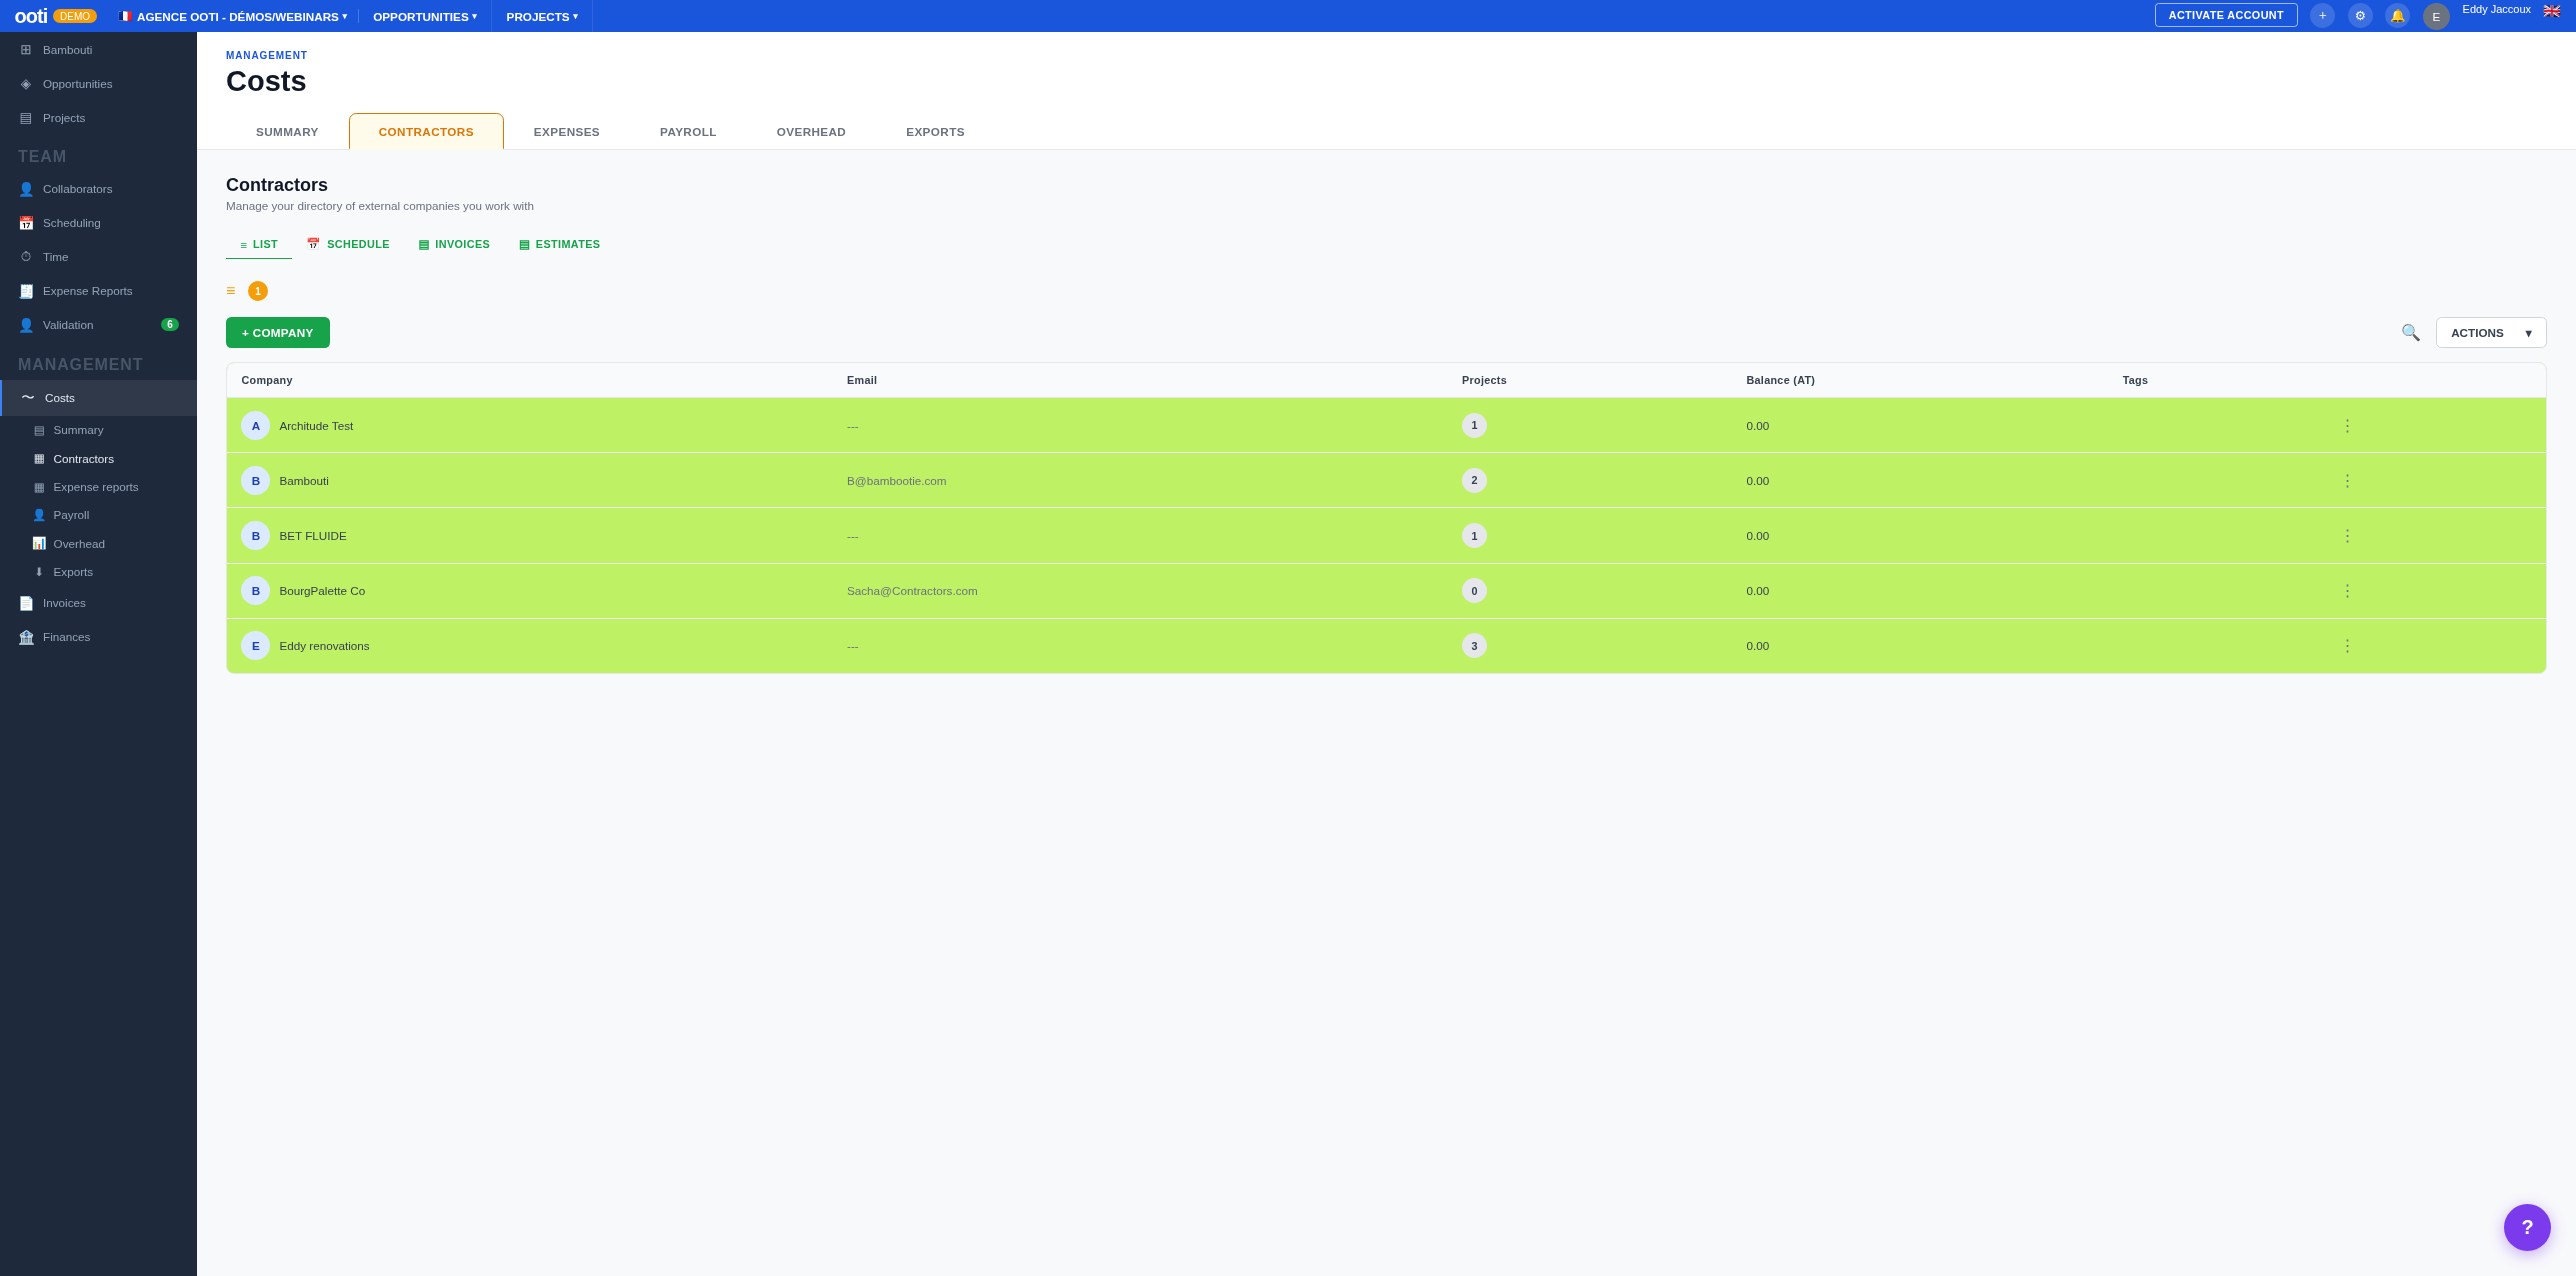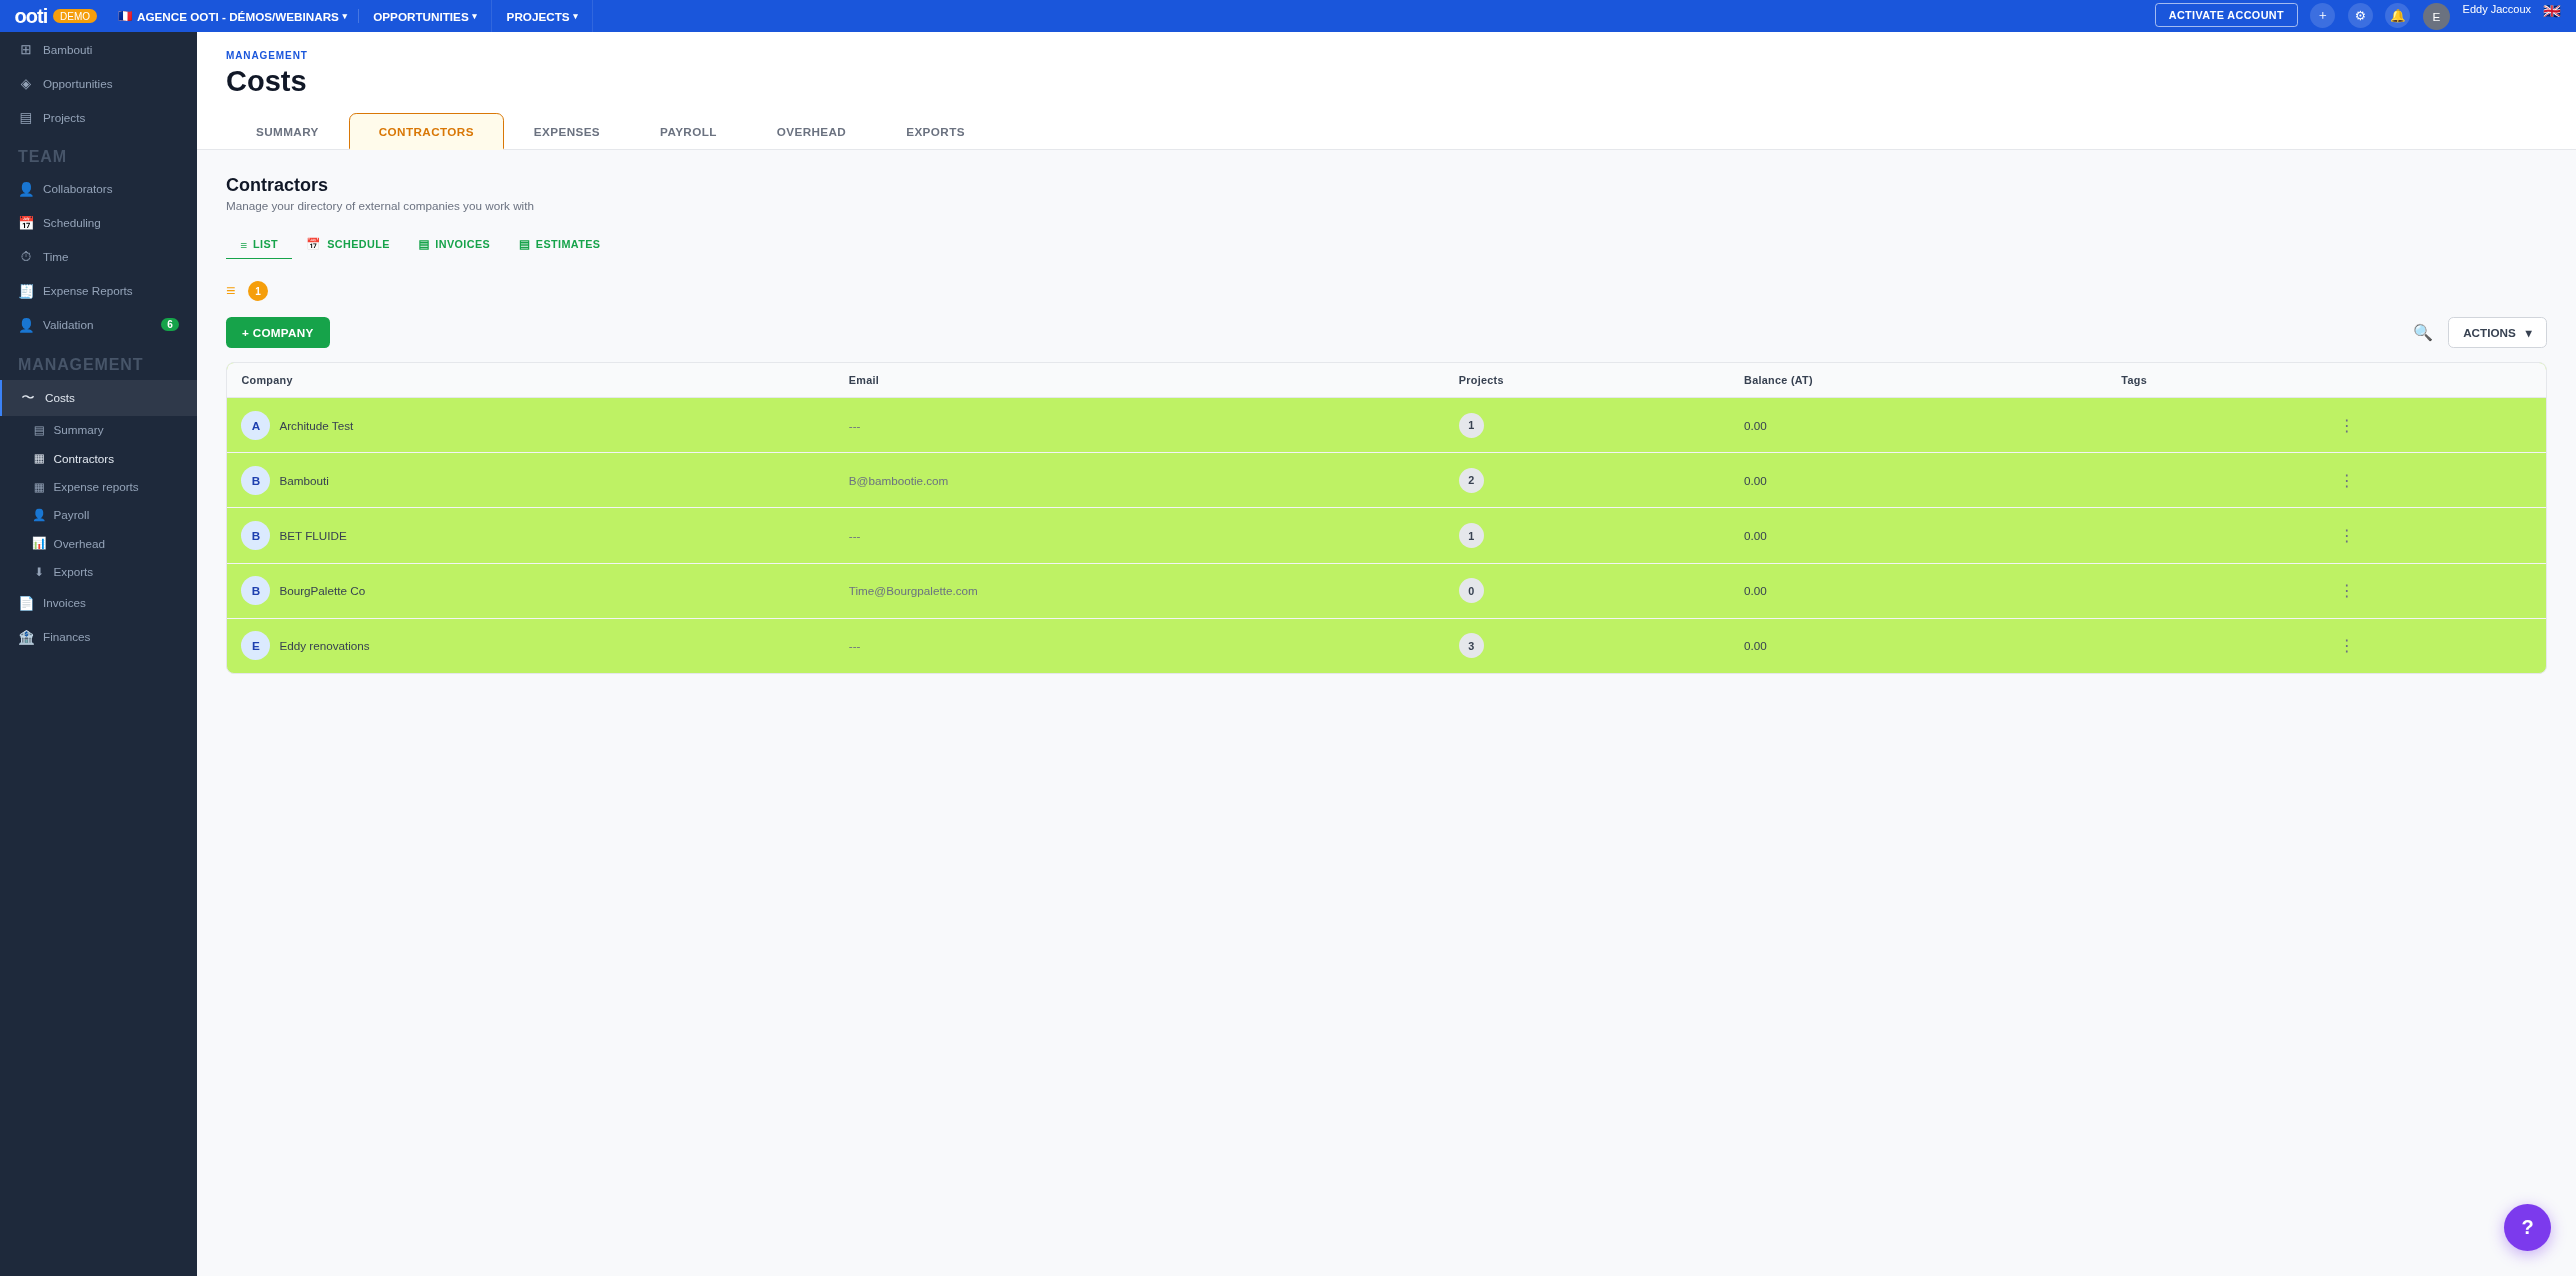--- a/index.html
+++ b/index.html
@@ -136,21 +136,21 @@
     .add-company-btn {
       display: flex; align-items: center; gap: 5.4px; background: #16a34a; color: white; border: none; border-radius: 5.4px; padding: 9px 16px; font-size: 11.7px; font-weight: 700; cursor: pointer; letter-spacing: 0.3px;
     }
     .toolbar-right {
       display: flex; align-items: center; gap: 10.8px;
     }
     .search-icon-btn {
       background: transparent; border: none; cursor: pointer; font-size: 16px; color: #6b7280; padding: 3.6px;
     }
     .actions-btn {
-      display: flex; align-items: center; gap: 10px; background: white; color: #374151; border: 1.3px solid #d1d5db; border-radius: 5.4px; padding: 7.2px 14.4px; font-size: 11.7px; font-weight: 600; cursor: pointer;
+      display: flex; align-items: center; gap: 22px; background: white; color: #374151; border: 1.3px solid #d1d5db; border-radius: 5.4px; padding: 7.2px 14.4px; font-size: 11.7px; font-weight: 600; cursor: pointer;
     }
 
     
     .table-container {
       background: #bef264; border-radius: 8px; border: 0.9px solid #e5e7eb; overflow: hidden;
     }
     table { width: 100%; border-collapse: collapse; }
     thead tr { background: #f9fafb; border-bottom: 0.9px solid #e5e7eb; }
     thead th {
       padding: 10.8px 14.4px; text-align: left; font-size: 10.8px; font-weight: 700; color: #374151; letter-spacing: 0.3px; text-transform: capitalize;
@@ -413,21 +413,21 @@
       <button class="three-dots-btn">⋮</button>
     </td>
   </tr>
               <tr>
     <td>
       <div class="company-cell">
         <div class="company-avatar">B</div>
         <span>BourgPalette Co</span>
       </div>
     </td>
-    <td class="email-text">Time@Bourgpalette.com</td>
+    <td class="email-text">Sacha@Contractors.com</td>
     <td>
       <div class="project-badge">0</div>
     </td>
     <td>0.00</td>
     <td></td>
     <td>
       <button class="three-dots-btn">⋮</button>
     </td>
   </tr>
               <tr>

